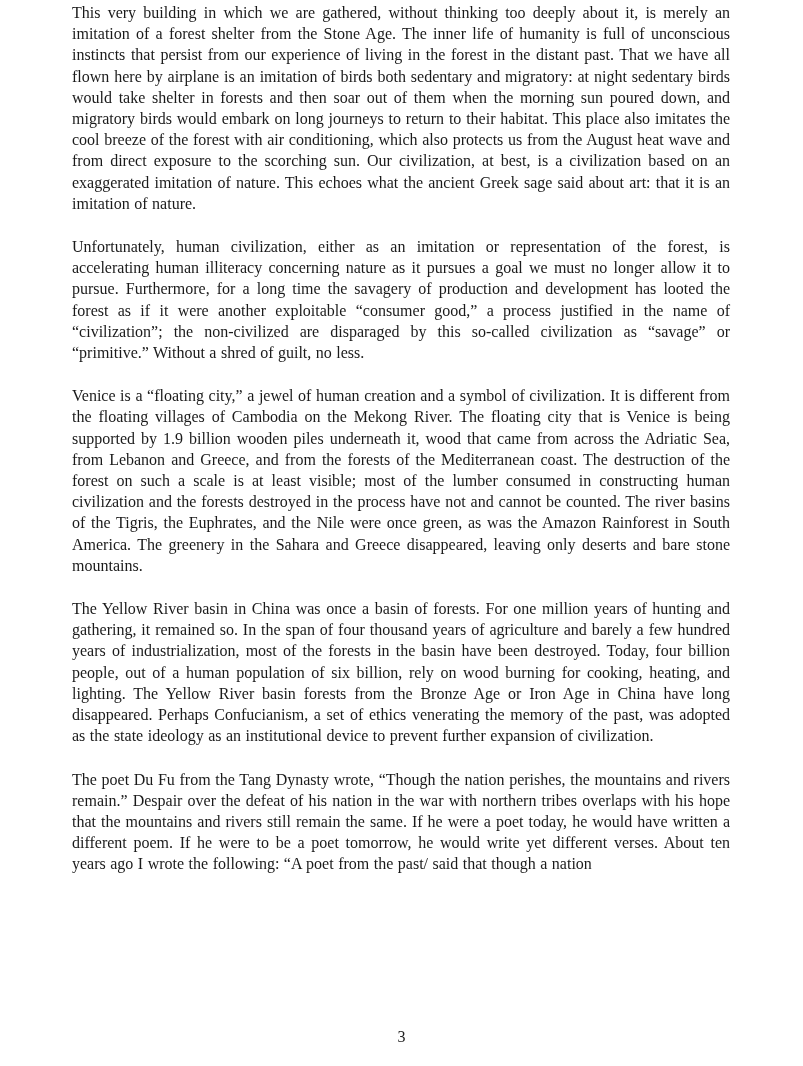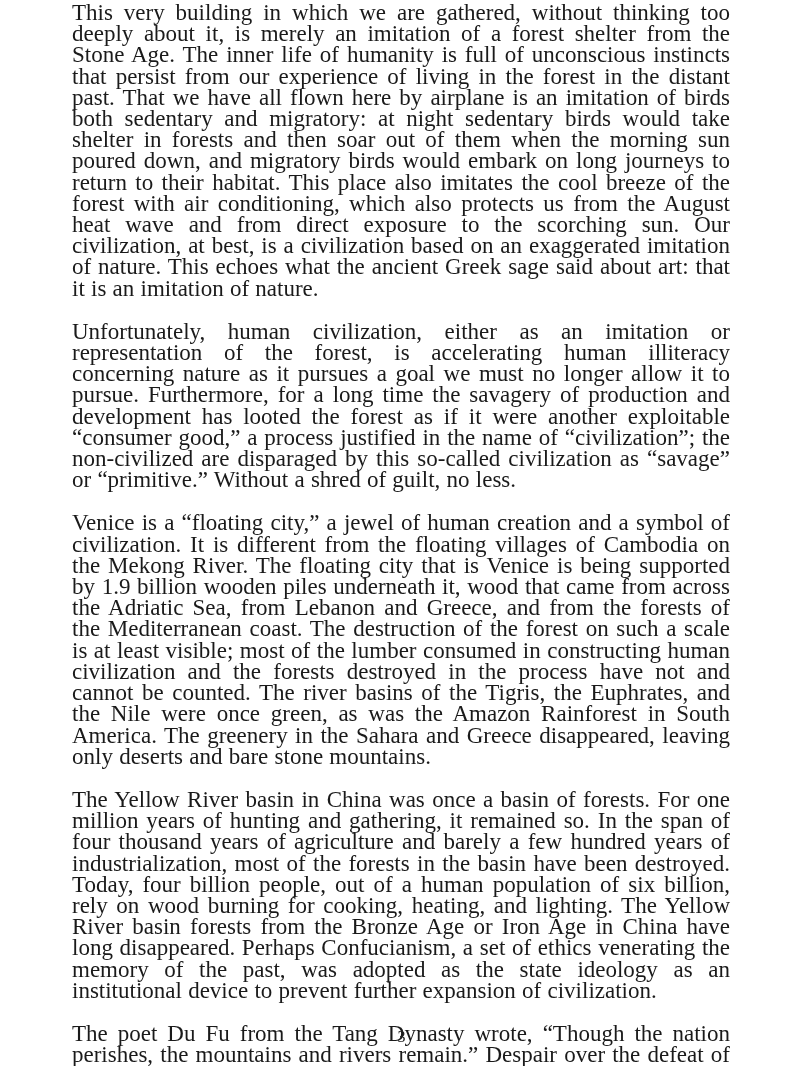--- a/index.html
+++ b/index.html
@@ -16,21 +16,21 @@
     color: #1a1a1a;
   }
   .page {
     position: absolute;
     left: 72px;
     top: 2px;
     width: 658px;
   }
   .para {
     margin: 0 0 22px 0;
-    font-size: 23px;
+    font-size: 16px;
     line-height: 21.2px;
     text-align: justify;
     text-justify: inter-word;
     letter-spacing: 0;
     word-spacing: 0.5px;
   }
   .para.first { margin-top: 0; }
   .page-number {
     position: absolute;
     left: 0;

